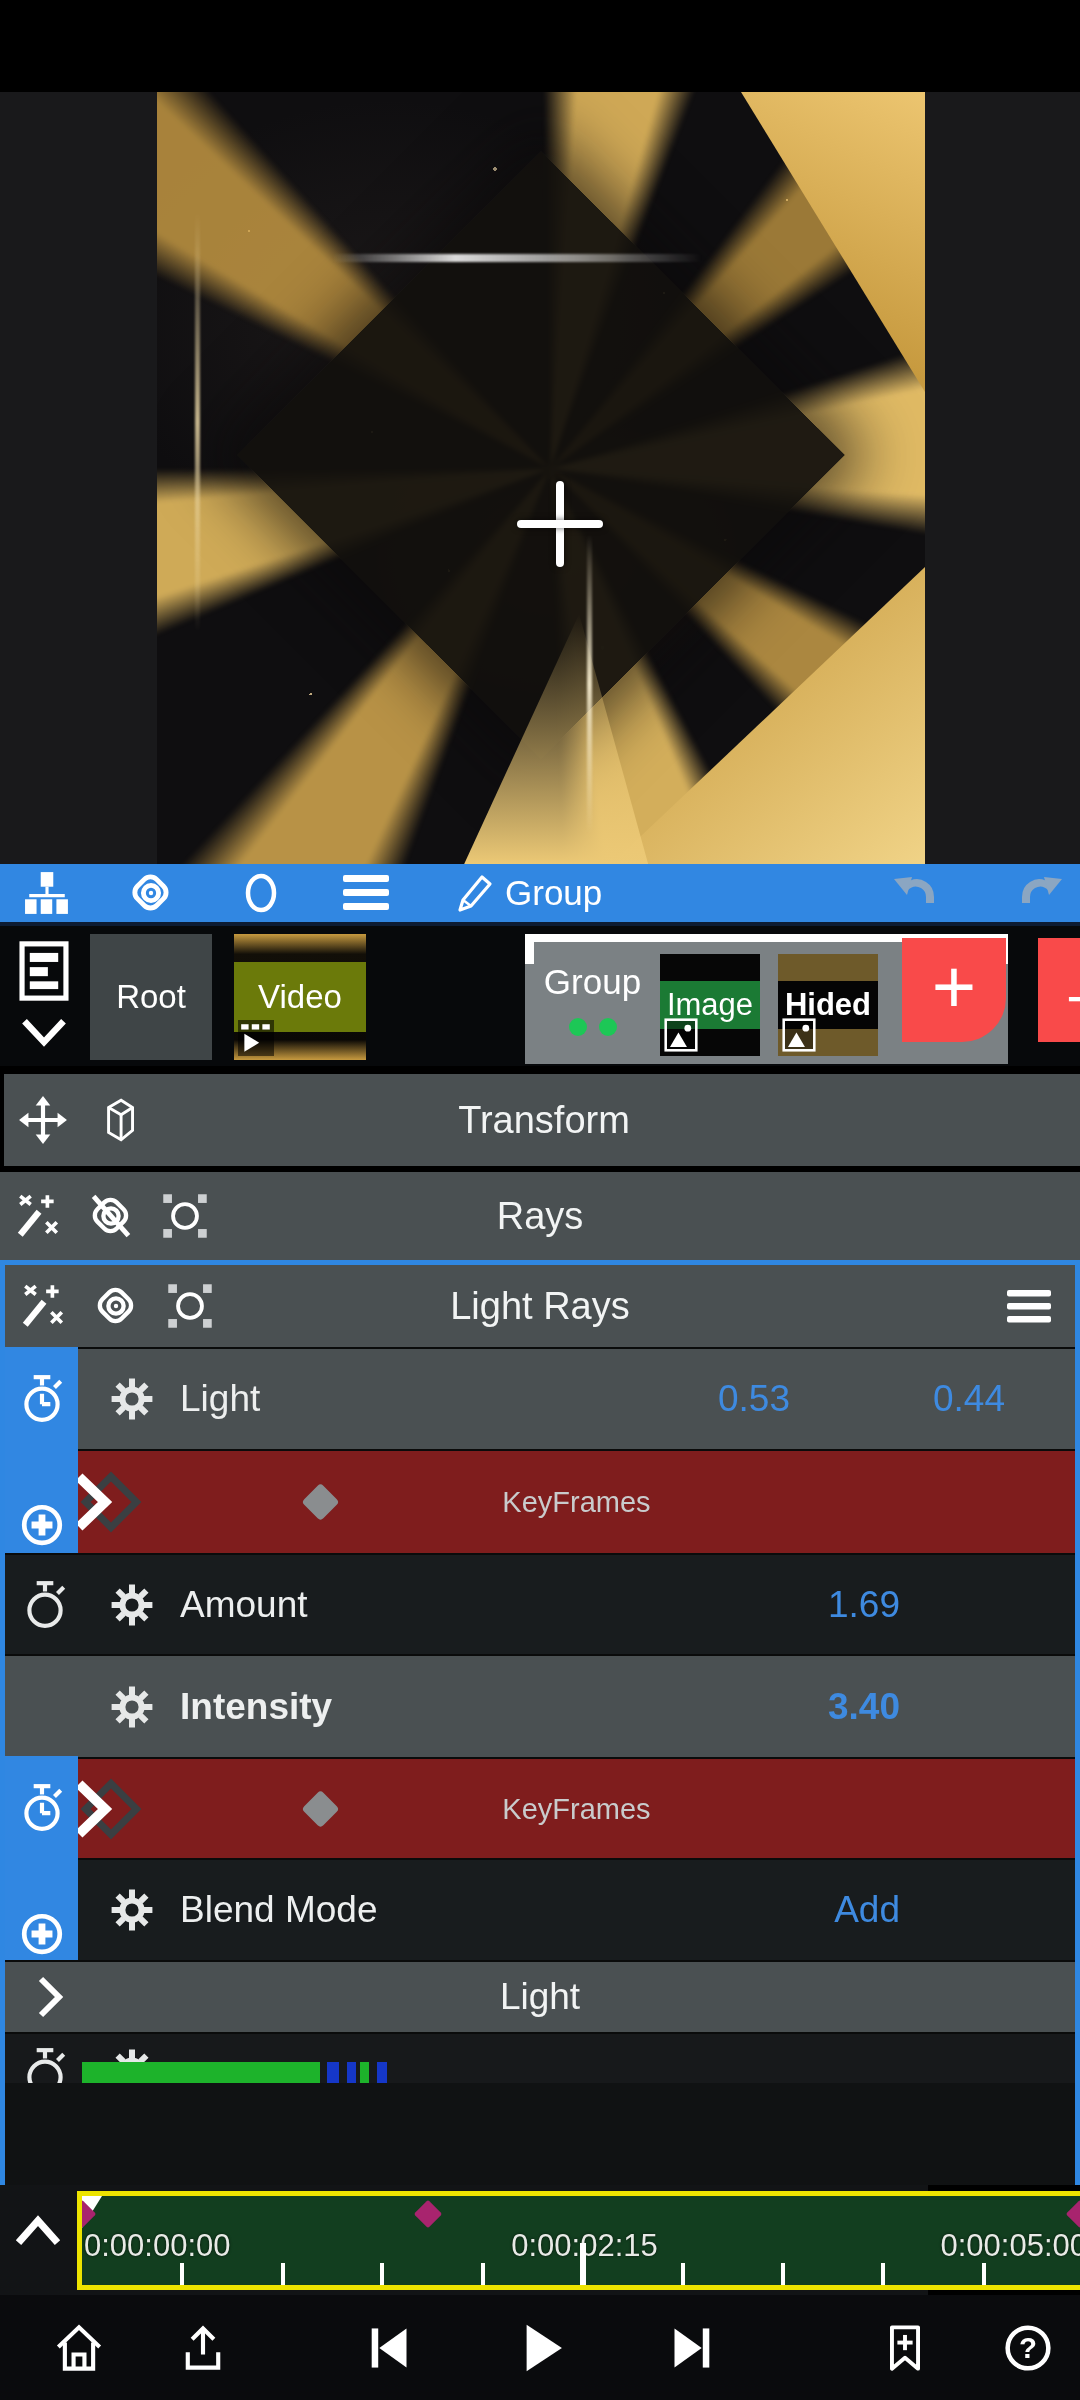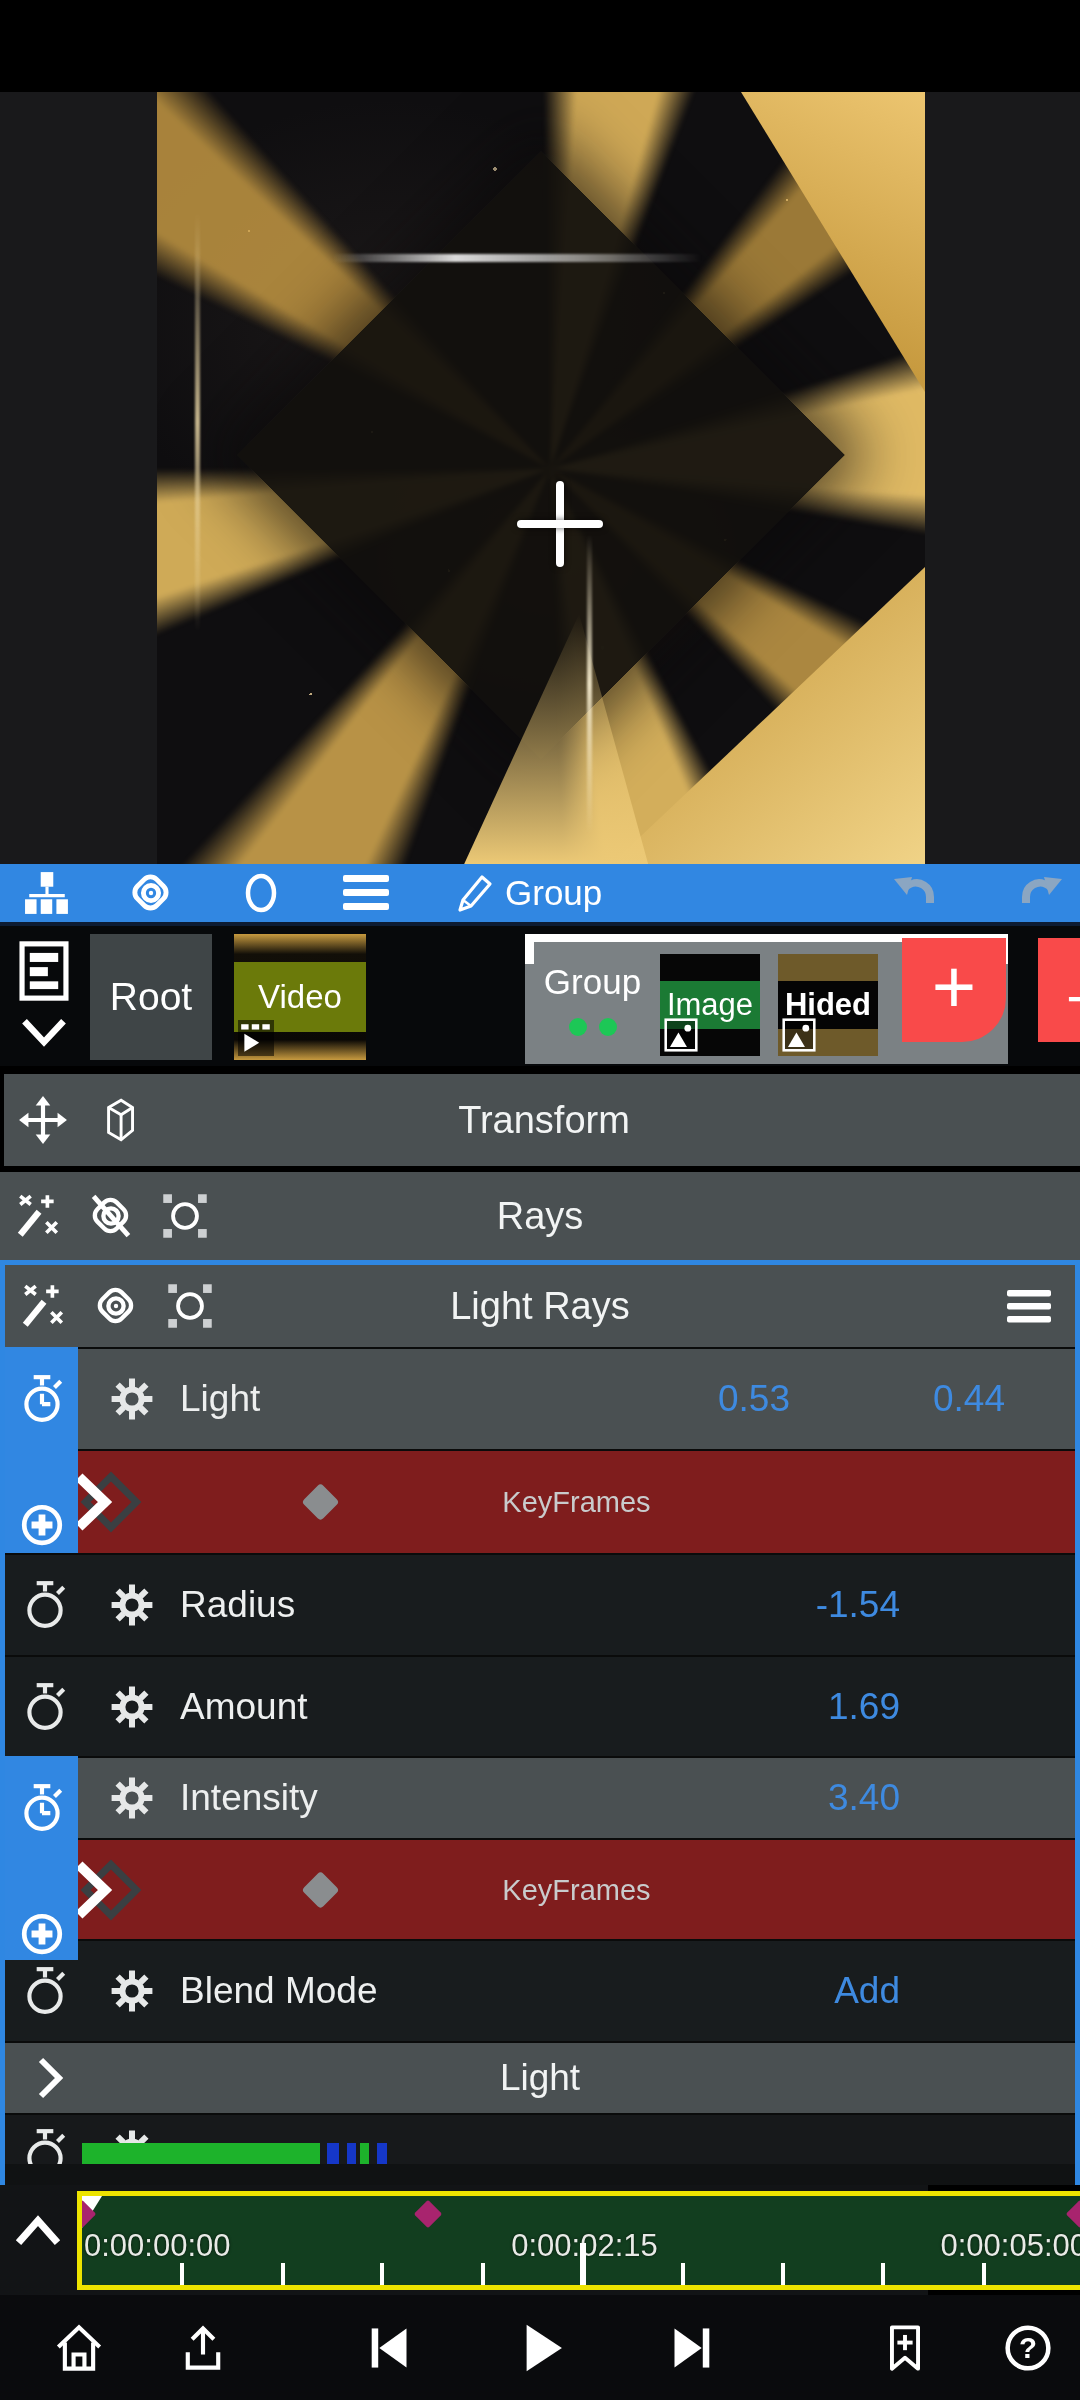--- a/index.html
+++ b/index.html
@@ -105,21 +105,21 @@
   
   .panel{position:absolute;left:0;top:1260px;width:1080px;height:925px;box-sizing:border-box;
     border:5px solid #2F87E2;border-bottom:none;background:#101213;}
   .panel .row{width:1070px;}
   .panel .row + .row{border-top:2px solid #0a0b0b;}
   .lr-header{height:82px;background:#4A5052;}
   .r-center{height:102px;}
   .r-kf1{height:104px;}
   .r-radius{height:102px;}
   .r-amount{height:101px;}
-  .r-intensity{height:82px;}
+  .r-intensity{height:103px;font-weight:bold;}
   .r-kf2{height:101px;}
   .r-blend{height:102px;}
   .r-light{height:72px;background:#4A5052;}
   .r-partial{height:51px;background:#17191B;overflow:hidden;}
   .kf-strip{position:absolute;left:0;width:73px;background:#3187E2;z-index:3;}
   .strip-c{top:82px;height:206px;}
   .strip-i{top:491px;height:204px;}
   .kf-strip .sw{position:absolute;left:13px;top:26px;}
   .kf-strip .pc{position:absolute;left:14px;top:155px;}
   .kf-label{position:absolute;left:73px;right:0;top:50%;transform:translateY(-50%);
@@ -226,21 +226,21 @@
         <rect x="9" y="10" width="22" height="7" fill="#fff"></rect>
         <rect x="9" y="21" width="14" height="7" fill="#fff"></rect>
         <rect x="9" y="32" width="22" height="6" fill="#fff"></rect>
       </svg>
       <svg width="52" height="34" viewBox="0 0 40 26" style="margin-top:14px">
         <polyline points="5,4 20,20 35,4" fill="none" stroke="#fff" stroke-width="5"></polyline>
       </svg>
     </div>
 
     <div class="tile" style="left:90px;width:122px;background:#3F4547">
-      <span style="font-size:39px">Root</span>
+      <span style="font-size:33px">Root</span>
     </div>
 
     <div class="tile" style="left:234px;width:132px;background:linear-gradient(180deg,#c79a3f 0,#120f08 16%,#0a0805 84%,#c79a3f 100%)">
       <div class="band" style="background:#6B7A0A">Video</div>
       <span class="chip">
         <svg width="36" height="36" viewBox="0 0 34 34">
           <rect x="0" y="0" width="34" height="34" fill="rgba(0,0,0,.55)"></rect>
           <rect x="3" y="4" width="7" height="5" fill="#fff"></rect>
           <rect x="13" y="4" width="7" height="5" fill="#fff"></rect>
           <rect x="23" y="4" width="7" height="5" fill="#fff"></rect>
@@ -390,38 +390,20 @@
       <span class="kf-chevrons">
         <svg width="72" height="74" viewBox="0 0 72 74">
           <rect x="22" y="19" width="36" height="36" transform="rotate(45 40 37)" fill="none" stroke="#3A3F42" stroke-width="7"></rect>
           <polyline points="8,12 34,37 8,62" fill="none" stroke="#fff" stroke-width="10"></polyline>
         </svg>
       </span>
       <span class="gray-diamond"></span>
       <span class="kf-label">KeyFrames</span>
     </div>
 
-    <div class="row darkrow r-radius">
-      <span class="icon-abs" style="left:16px">
-        <svg width="48" height="52" viewBox="0 0 46 50" stroke="#E8EAEA" fill="none" stroke-width="4">
-          <line x1="15" y1="4" x2="31" y2="4"></line>
-            <line x1="23" y1="4" x2="23" y2="12"></line>
-          <line x1="35" y1="14" x2="41" y2="8"></line>
-          <circle cx="23" cy="30" r="15"></circle>
-        </svg>
-      </span>
-      <span class="icon-abs" style="left:103px">
-        <svg width="48" height="48" viewBox="0 0 40 40" stroke="#E6E8E8" fill="none" stroke-width="5">
-          <circle cx="20" cy="20" r="8"></circle>
-          <path d="M30 20 H37 M27.1 27.1 L32 32 M20 30 V37 M12.9 27.1 L8 32 M10 20 H3 M12.9 12.9 L8 8 M20 10 V3 M27.1 12.9 L32 8"></path>
-        </svg>
-      </span>
-      <span class="p-label">Radius</span>
-      <span class="p-val" style="right:175px">-1.54</span>
-    </div>
 
     <div class="row darkrow r-amount">
       <span class="icon-abs" style="left:16px">
         <svg width="48" height="52" viewBox="0 0 46 50" stroke="#E8EAEA" fill="none" stroke-width="4">
           <line x1="15" y1="4" x2="31" y2="4"></line>
             <line x1="23" y1="4" x2="23" y2="12"></line>
           <line x1="35" y1="14" x2="41" y2="8"></line>
           <circle cx="23" cy="30" r="15"></circle>
         </svg>
       </span>

